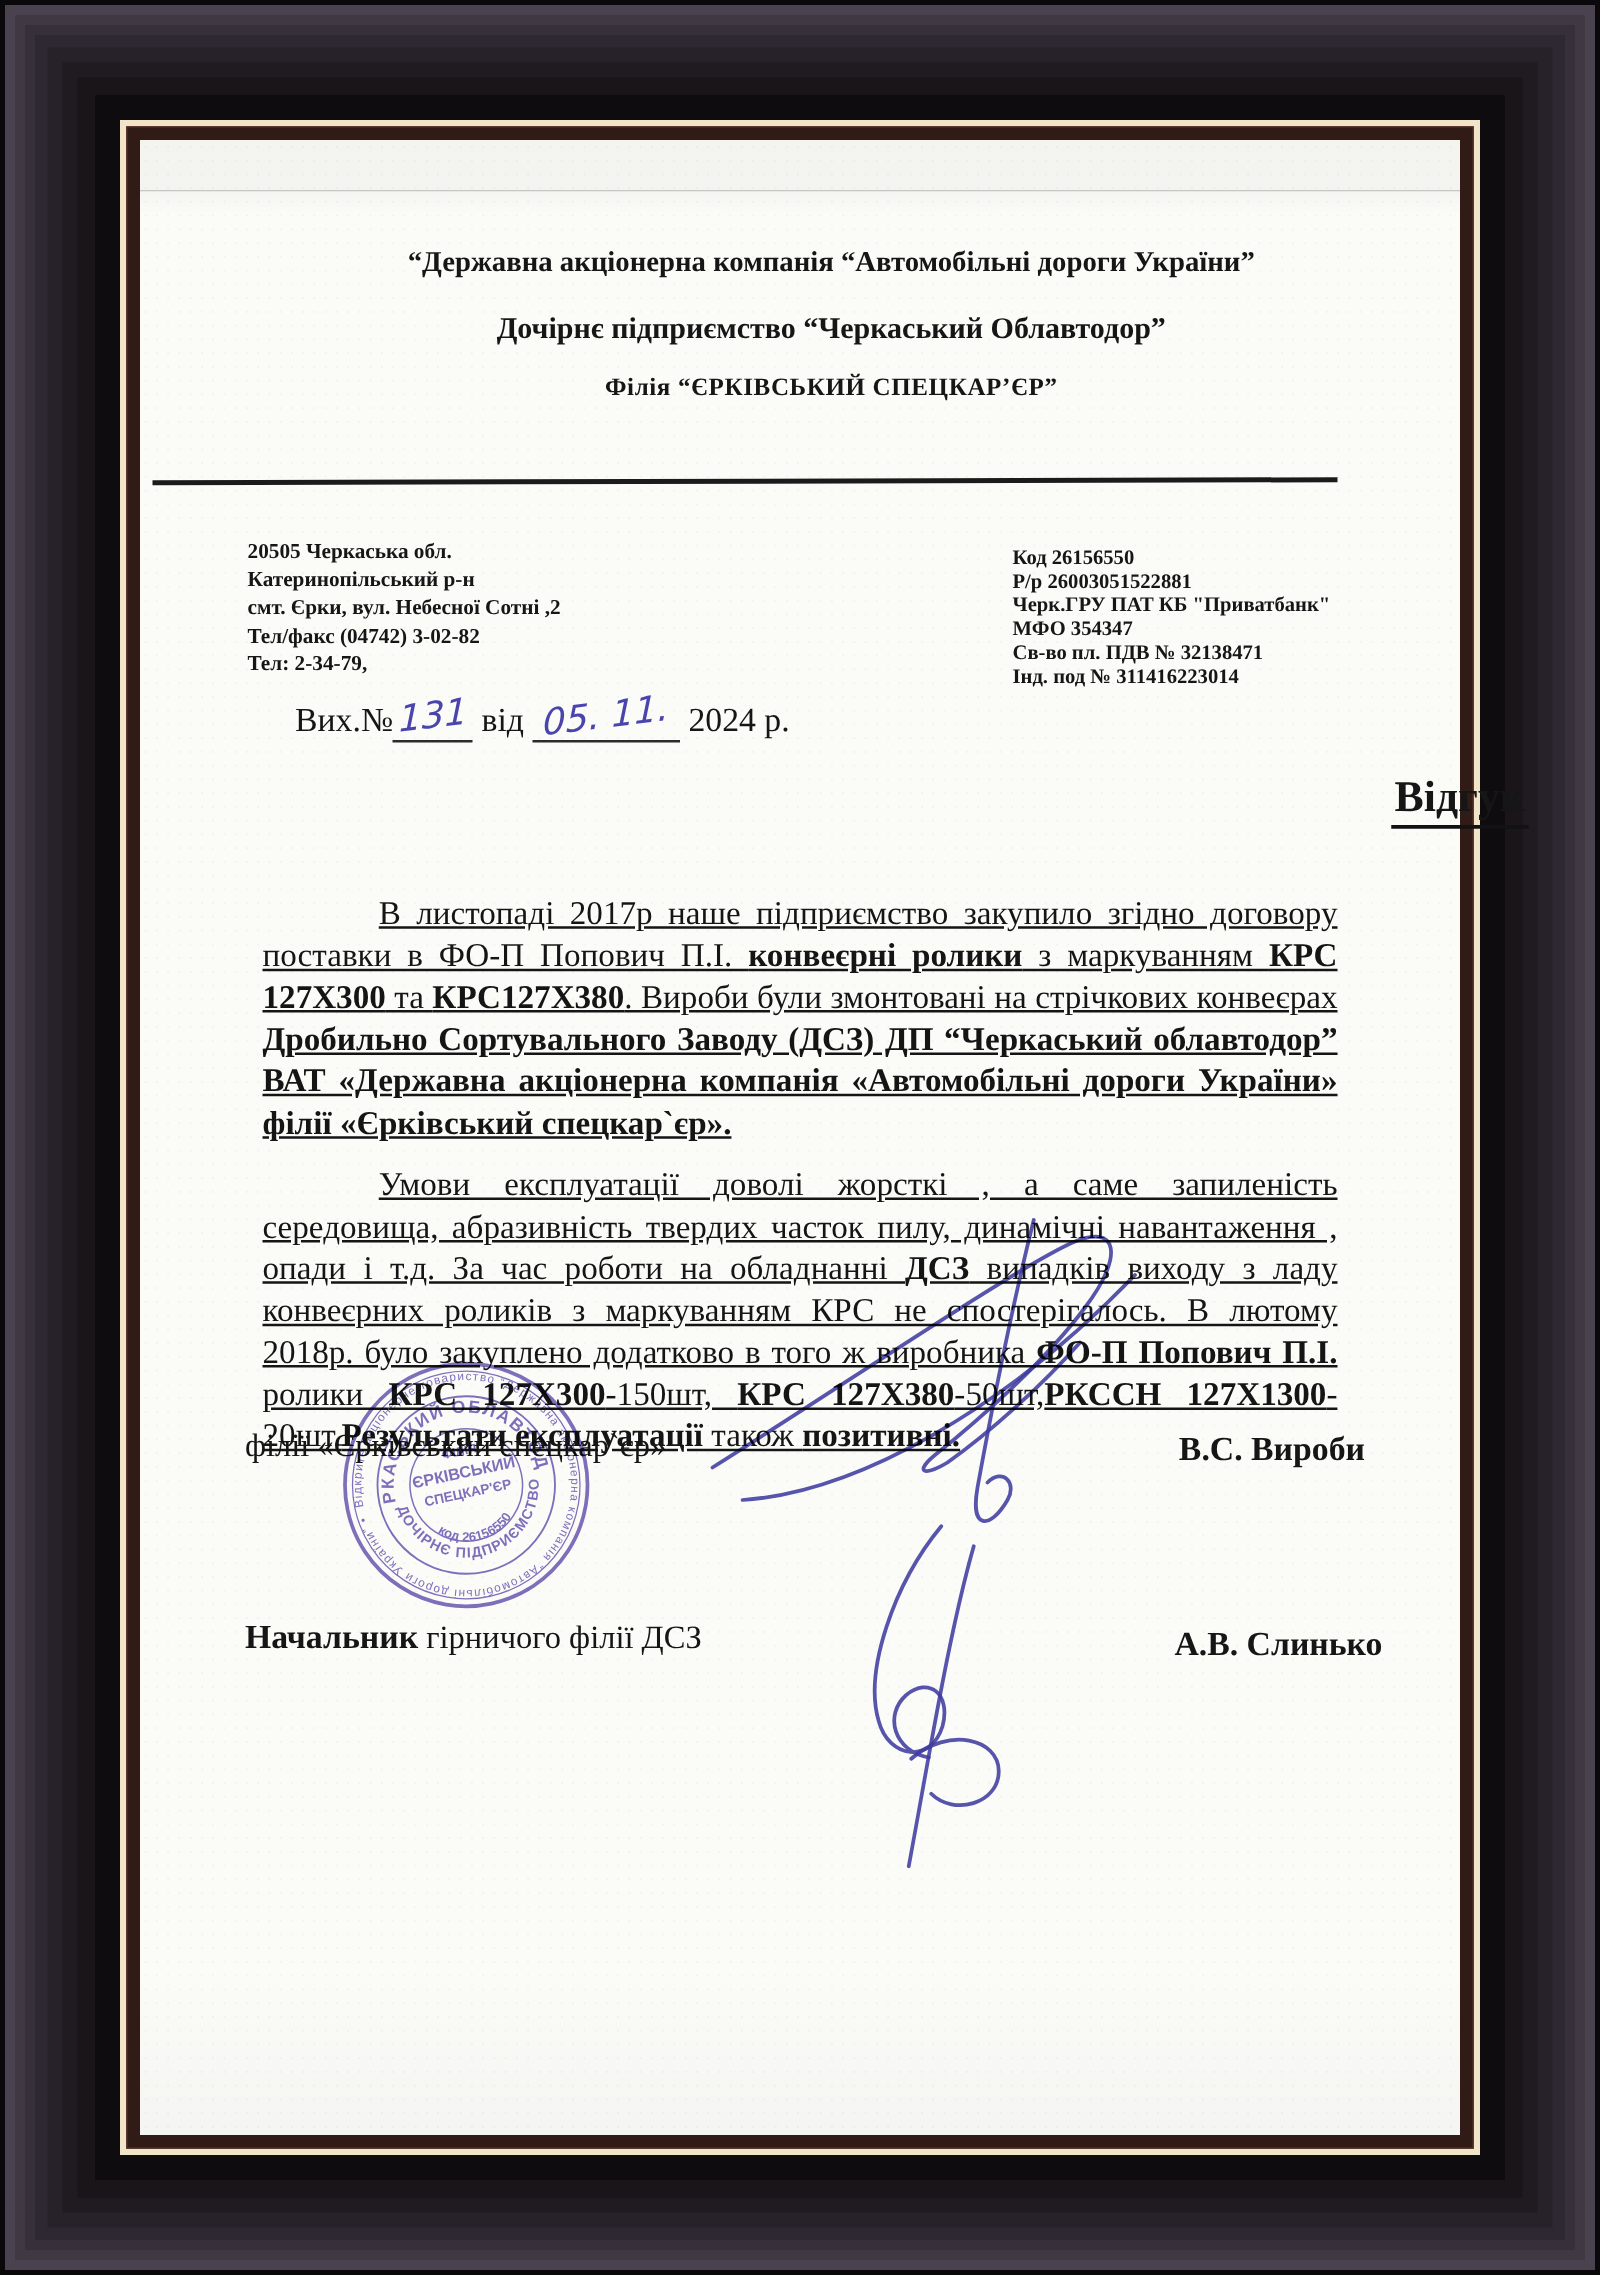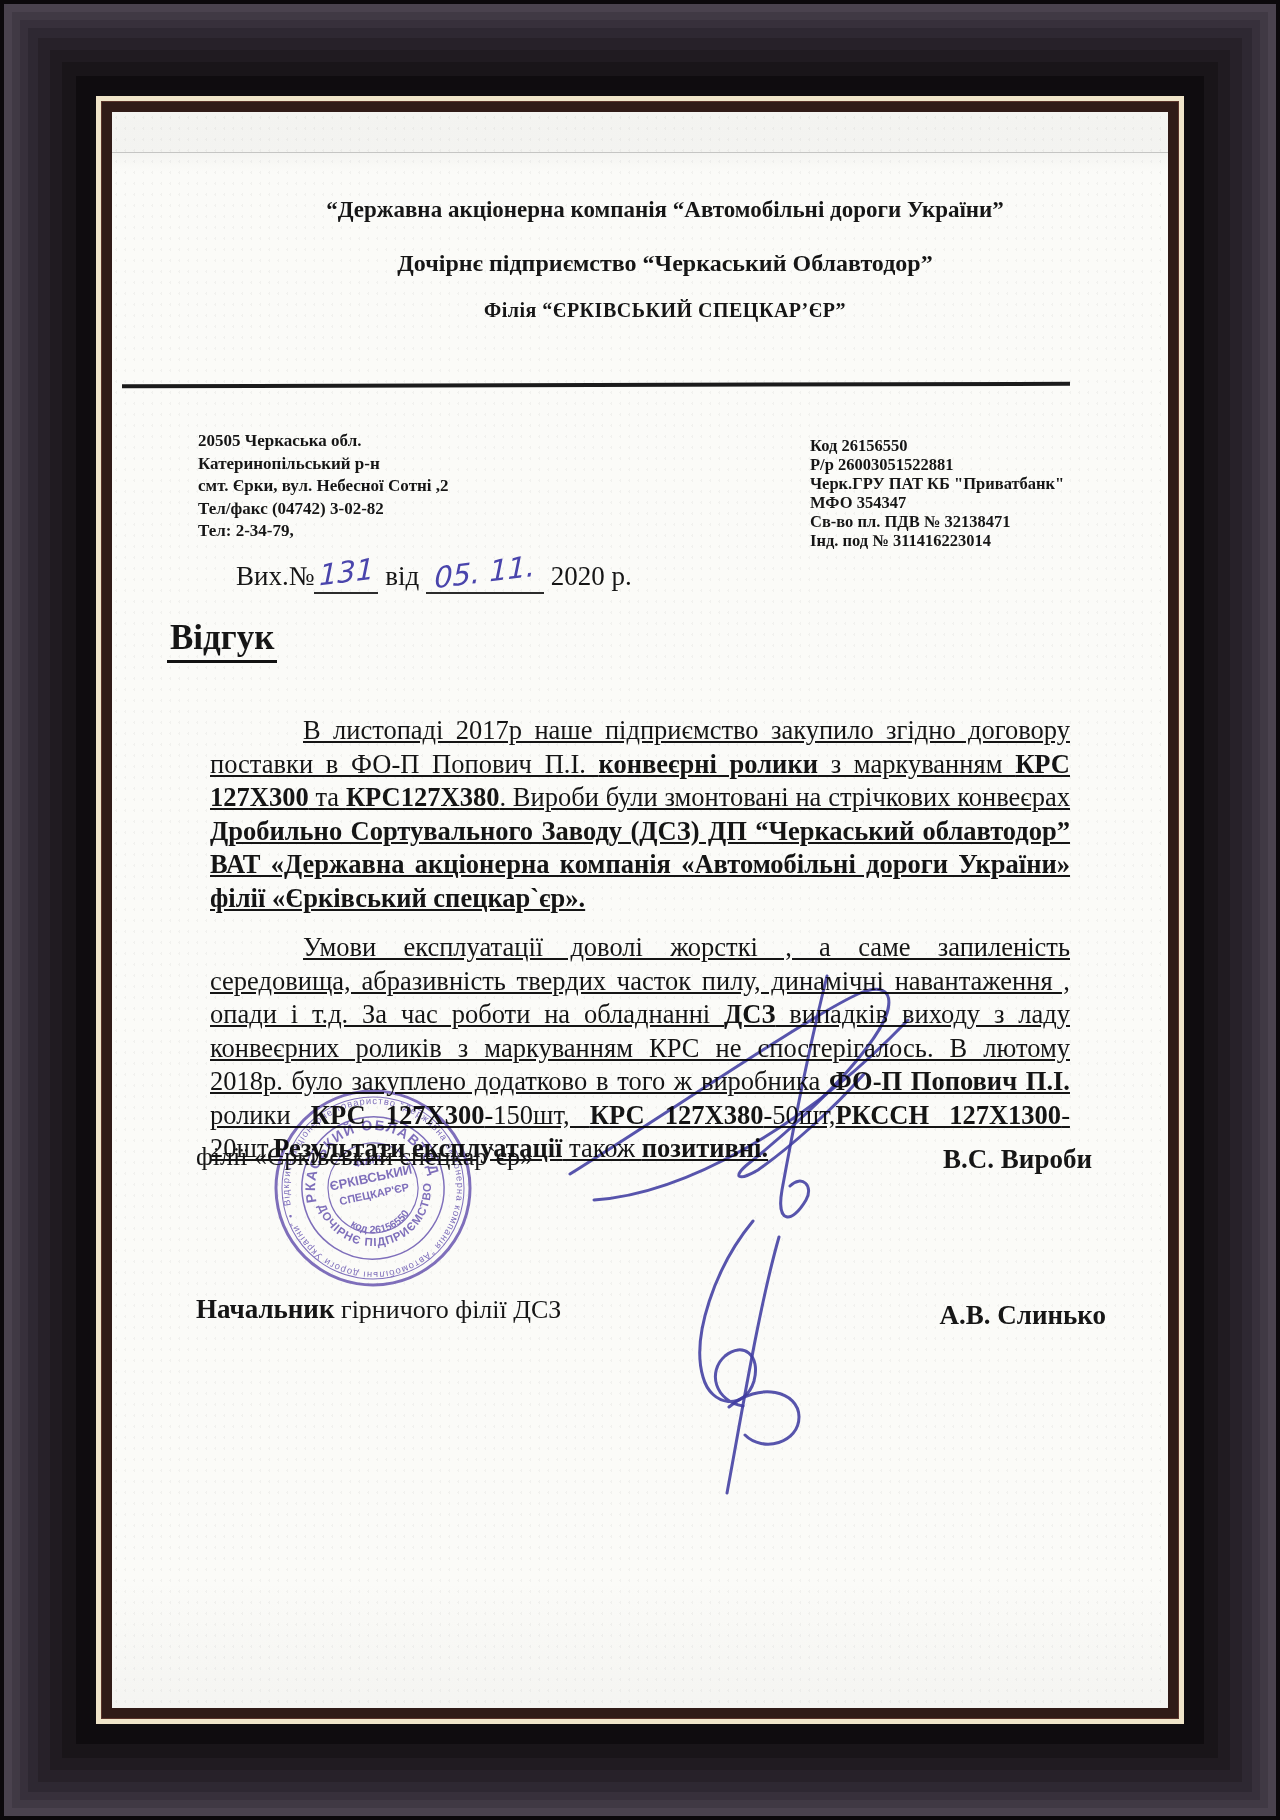--- a/index.html
+++ b/index.html
@@ -50,21 +50,21 @@
   .uline{display:inline-block;border-bottom:2px solid #2c2c2c;text-align:center;vertical-align:baseline;}
   .u-num{width:64px;}
   .u-date{width:118px;}
   .ink{
     font-family:"DejaVu Sans",sans-serif;font-style:italic;font-size:29px;
     color:#4a45ac;display:inline-block;transform:rotate(-7deg) skewX(-8deg);
     position:relative;top:-3px;white-space:nowrap;
   }
 
   
-  .title-wrap{position:absolute;left:0;right:0;top:506px;text-align:left;transform:translateX(55px);}
+  .title-wrap{position:absolute;left:0;right:0;top:506px;text-align:right;transform:translateX(55px);}
   .title{display:inline-block;font-weight:bold;font-size:35px;border-bottom:3px solid #121212;padding:0 3px 2px 3px;}
 
   
   .bodytext{position:absolute;left:82px;width:892px;top:586px;font-size:26.5px;line-height:33.5px;text-align:justify;color:#151515;}
   .bodytext p{margin:16px;text-indent:93px;text-decoration:underline;}
   .b{font-weight:bold;}
 
   
   .dir-block{position:absolute;left:84px;top:1028px;font-size:26px;line-height:34px;}
   .dir-label{font-weight:bold;font-size:27px;}
@@ -113,21 +113,21 @@
         <div>Р/р 26003051522881</div>
         <div>Черк.ГРУ ПАТ КБ "Приватбанк"</div>
         <div>МФО 354347</div>
         <div>Св-во пл. ПДВ № 32138471</div>
         <div>Інд. под № 311416223014</div>
       </div>
 
       <div class="refline">
         <span>Вих.№</span><span class="uline u-num"><span class="ink">131</span></span>
         <span>від</span> <span class="uline u-date"><span class="ink">05. 11.</span></span>
-        <span>2020 р.</span>
+        <span>2024 р.</span>
       </div>
 
       <div class="title-wrap">
         <span class="title">Відгук</span>
       </div>
 
       <div class="bodytext">
         <p><span>В листопаді 2017р наше підприємство закупило згідно договору поставки в ФО-П Попович П.І. </span><span class="b">конвеєрні ролики</span><span> з маркуванням </span><span class="b">КРС 127Х300</span><span> та </span><span class="b">КРС127Х380</span><span>. Вироби були змонтовані на стрічкових конвеєрах </span><span class="b">Дробильно Сортувального Заводу (ДСЗ)  ДП “Черкаський облавтодор” ВАТ  «Державна акціонерна компанія «Автомобільні дороги України» філії «Єрківський спецкар`єр».</span></p>
         <p><span>Умови експлуатації доволі жорсткі , а саме запиленість середовища, абразивність твердих часток пилу, динамічні навантаження , опади і т.д.  За час роботи на обладнанні </span><span class="b">ДСЗ</span><span> випадків виходу з ладу конвеєрних роликів з маркуванням КРС не спостерігалось. В лютому 2018р. було закуплено додатково в того ж виробника  </span><span class="b">ФО-П Попович П.І.</span><span>  ролики </span><span class="b">КРС 127Х300</span><span>-150шт, </span><span class="b">КРС 127Х380</span><span>-50шт,</span><span class="b">РКССН 127Х1300</span><span>-20шт.</span><span class="b">Результати експлуатації</span><span> також </span><span class="b">позитивні.</span></p>
       </div>

